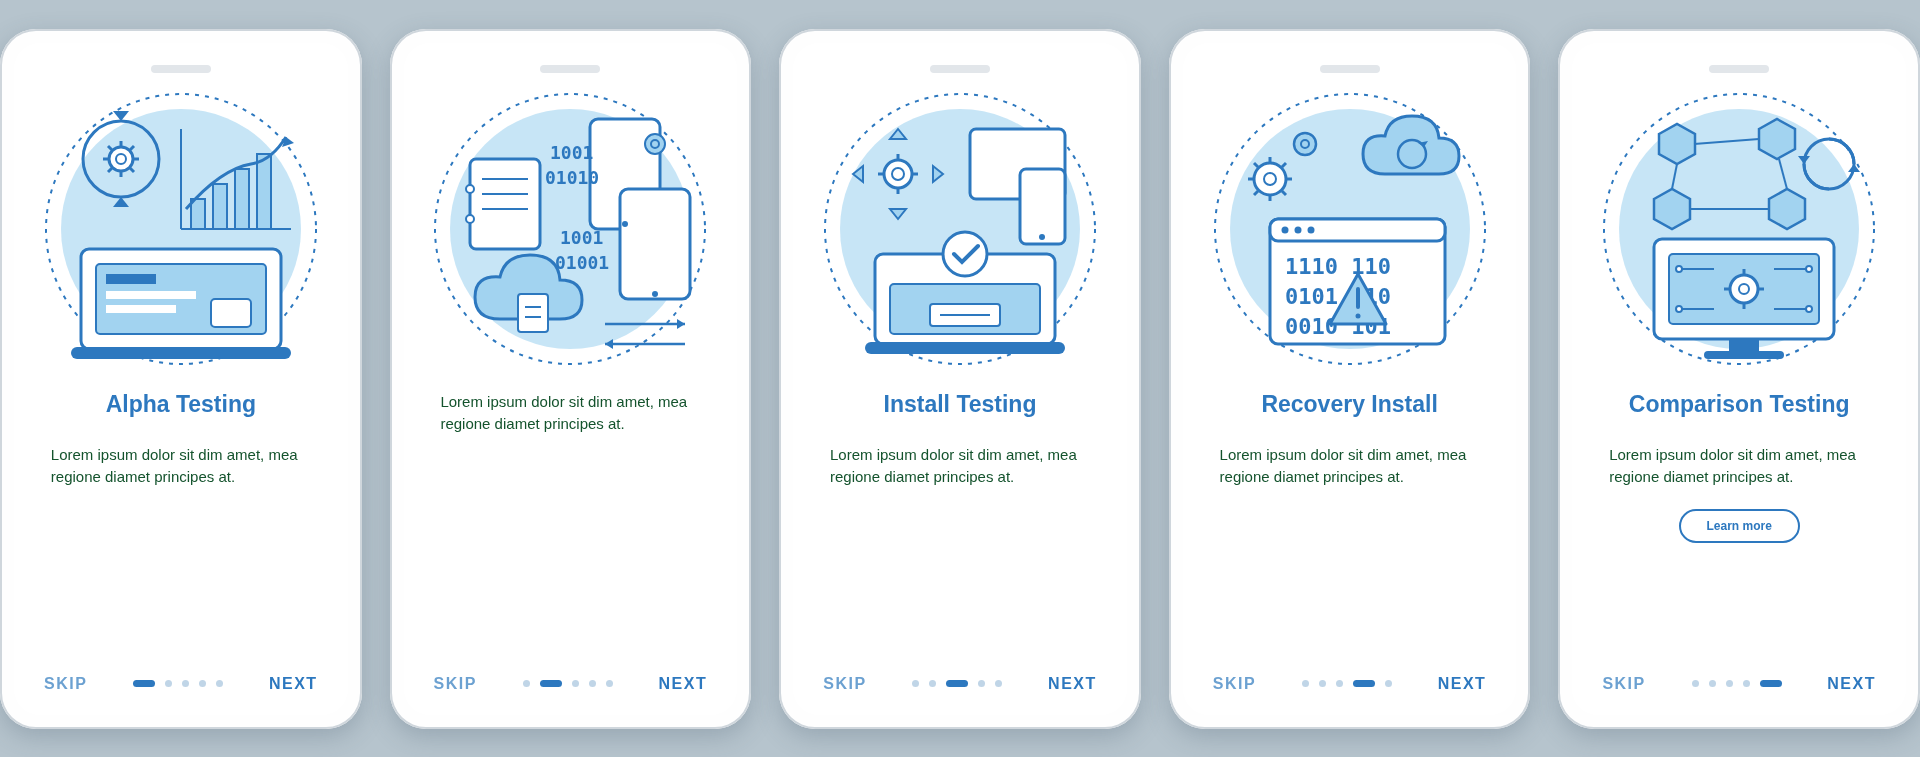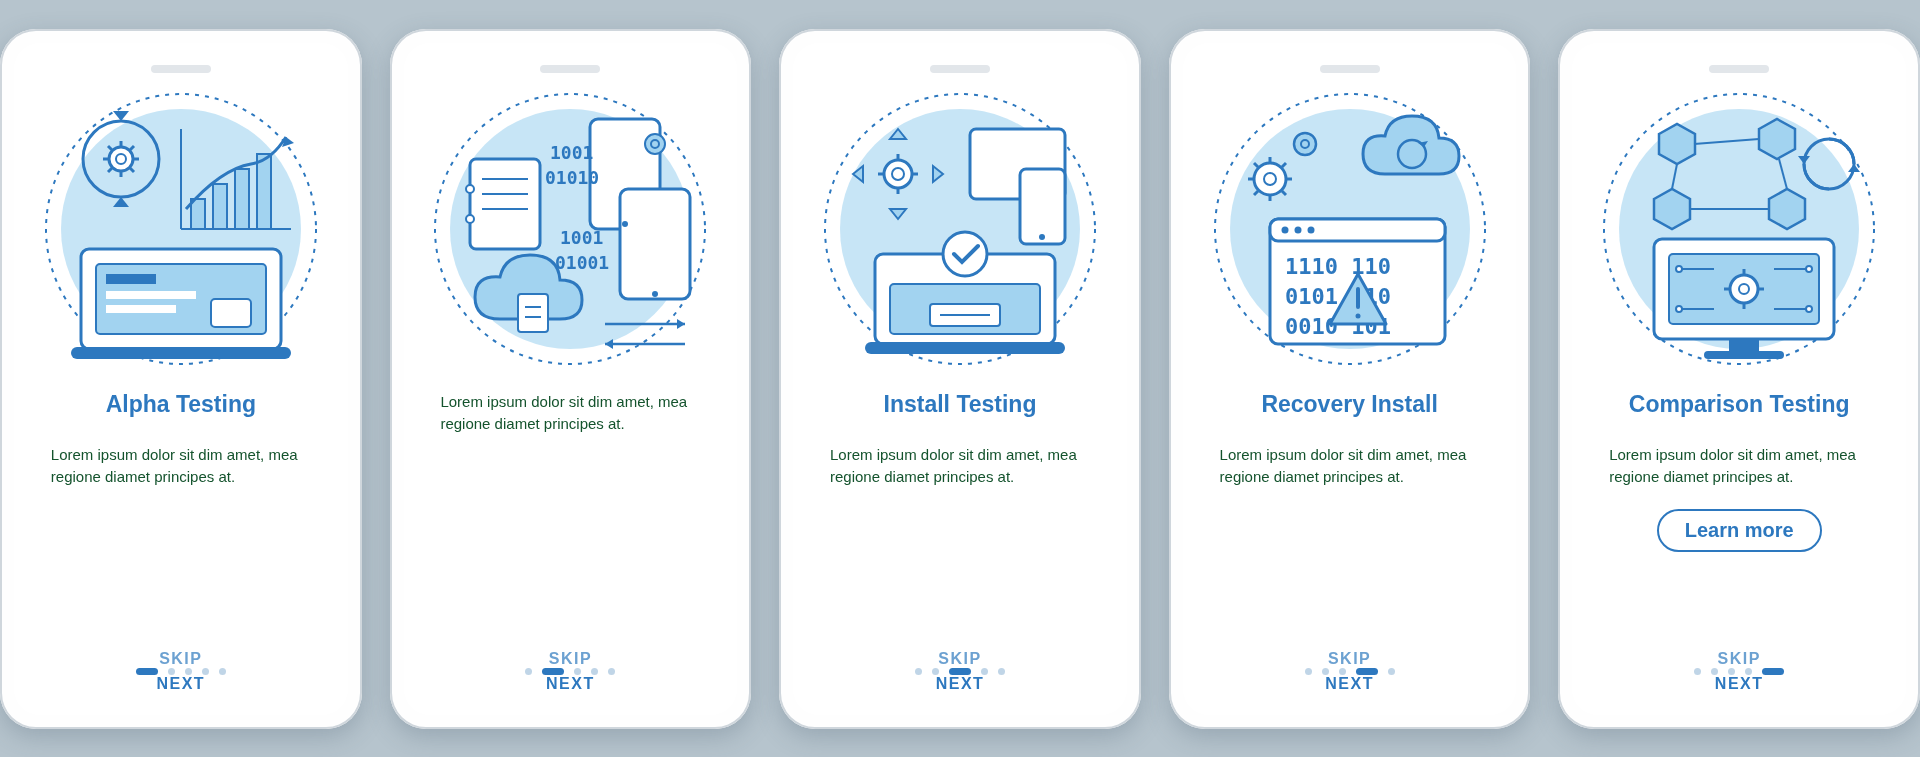--- a/index.html
+++ b/index.html
@@ -62,35 +62,34 @@
     text-align: left;
     max-width: 260px;
   }
   .learn-more {
     display: inline-block;
     margin-top: 20px;
     padding: 8px 26px;
     border: 2px solid #2d78bf;
     border-radius: 24px;
     color: #2d78bf;
-    font-size: 20px;
+    font-size: 12px;
     font-weight: 700;
     background: #fff;
     cursor: pointer;
   }
   .nav {
     position: absolute;
     bottom: 22px;
     left: 0;
     right: 0;
     display: flex;
     justify-content: space-between;
     align-items: center;
     padding: 0 30px;
-    flex-direction: column;
   }
   .nav-btn {
     color: #6ca1d1;
     font-size: 16px;
     font-weight: 600;
     letter-spacing: 1.5px;
     cursor: pointer;
   }
   .nav-btn.next { color: #2d78bf; font-weight: 700; text-align: right; }
   .dots {

